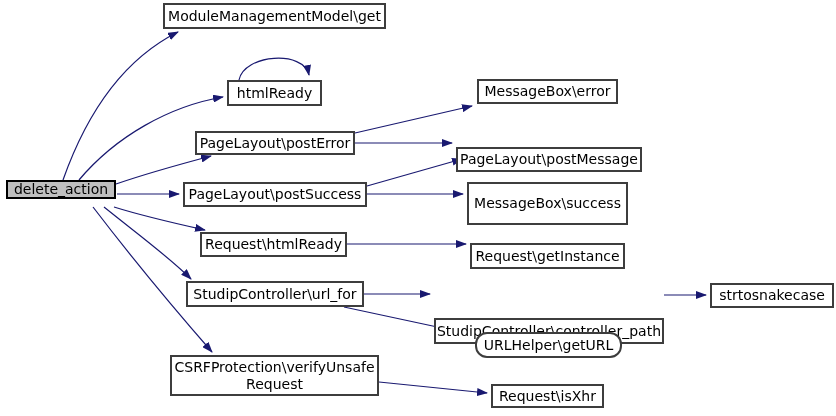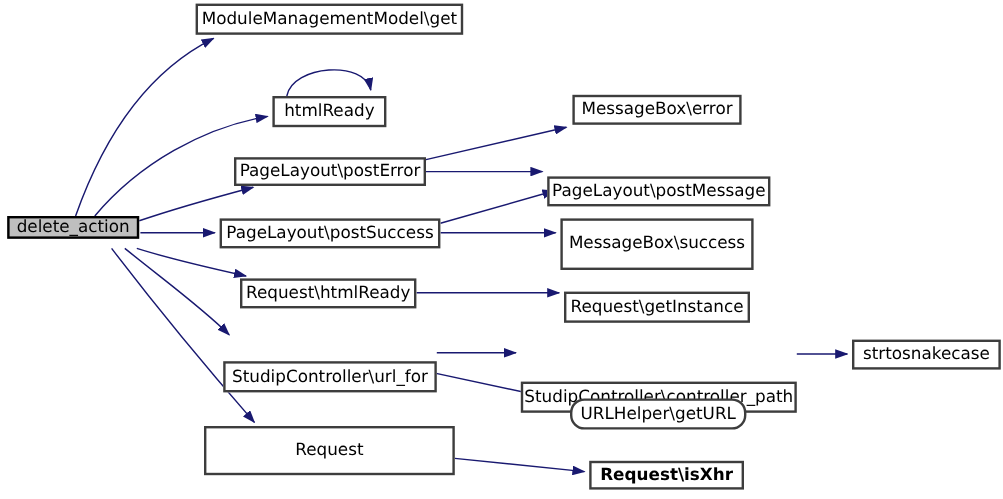--- a/index.html
+++ b/index.html
@@ -56,33 +56,34 @@
 <div class="node" style="left:163px; top:3px; width:223px; height:26px;">ModuleManagementModel\get</div>
 
 <div class="node" style="left:227px; top:80px; width:95px; height:26px;">htmlReady</div>
 
 <div class="node" style="left:195px; top:131px; width:160px; height:24px;">PageLayout\postError</div>
 
 <div class="node" style="left:183px; top:182px; width:184px; height:25px;">PageLayout\postSuccess</div>
 
 <div class="node" style="left:200px; top:232px; width:147px; height:25px;">Request\htmlReady</div>
 
-<div class="node" style="left:186px; top:281px; width:178px; height:26px;margin-top:20px;">StudipController\url_for</div>
+<div class="node" style="left:186px; top:281px; width:178px; height:26px;">StudipController\url_for</div>
 
 <div class="node twoline" style="left:170px; top:355px; width:209px; height:41px;">
+  <span>CSRFProtection\verifyUnsafe</span>
   <span>Request</span>
 </div>
 
 <div class="node" style="left:477px; top:79px; width:141px; height:25px;">MessageBox\error</div>
 
 <div class="node" style="left:456px; top:131px; width:186px; height:25px;margin-top:16px;">PageLayout\postMessage</div>
 
 <div class="node" style="left:467px; top:182px; width:161px; height:43px;">MessageBox\success</div>
 
 <div class="node" style="left:470px; top:231px; width:155px; height:26px;margin-top:12px;">Request\getInstance</div>
 
 <div class="node" style="left:434px; top:282px; width:230px; height:26px;margin-top:36px;">StudipController\controller_path</div>
 
 <div class="node" style="left:710px; top:283px; width:124px; height:25px;">strtosnakecase</div>
 
 <div class="node" style="left:475px; top:332px; width:147px; height:26px;border-radius:12px;">URLHelper\getURL</div>
 
-<div class="node" style="left:491px; top:384px; width:129px; height:24px;font-weight:bold;">Request\isXhr</div>
+<div class="node" style="left:491px; top:384px; width:113px; height:24px;">Request\isXhr</div>
 
 </body></html>

